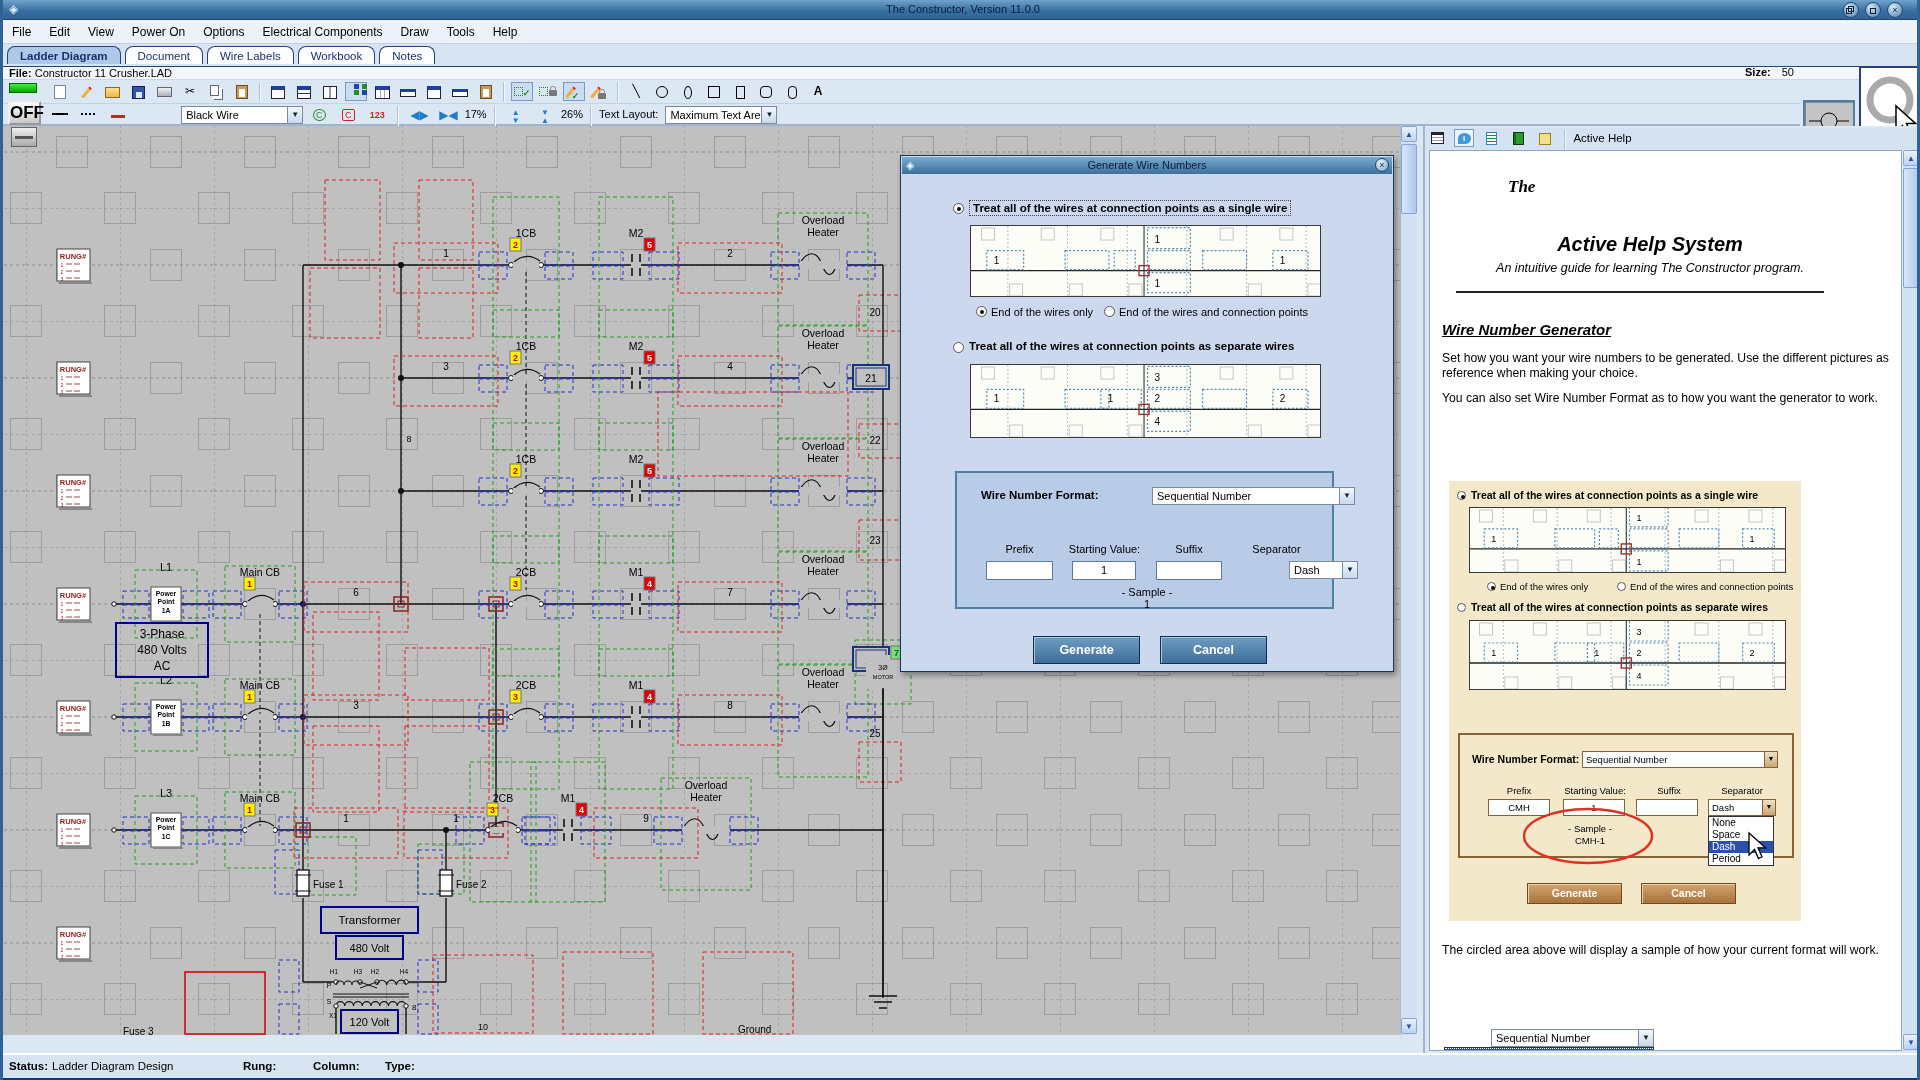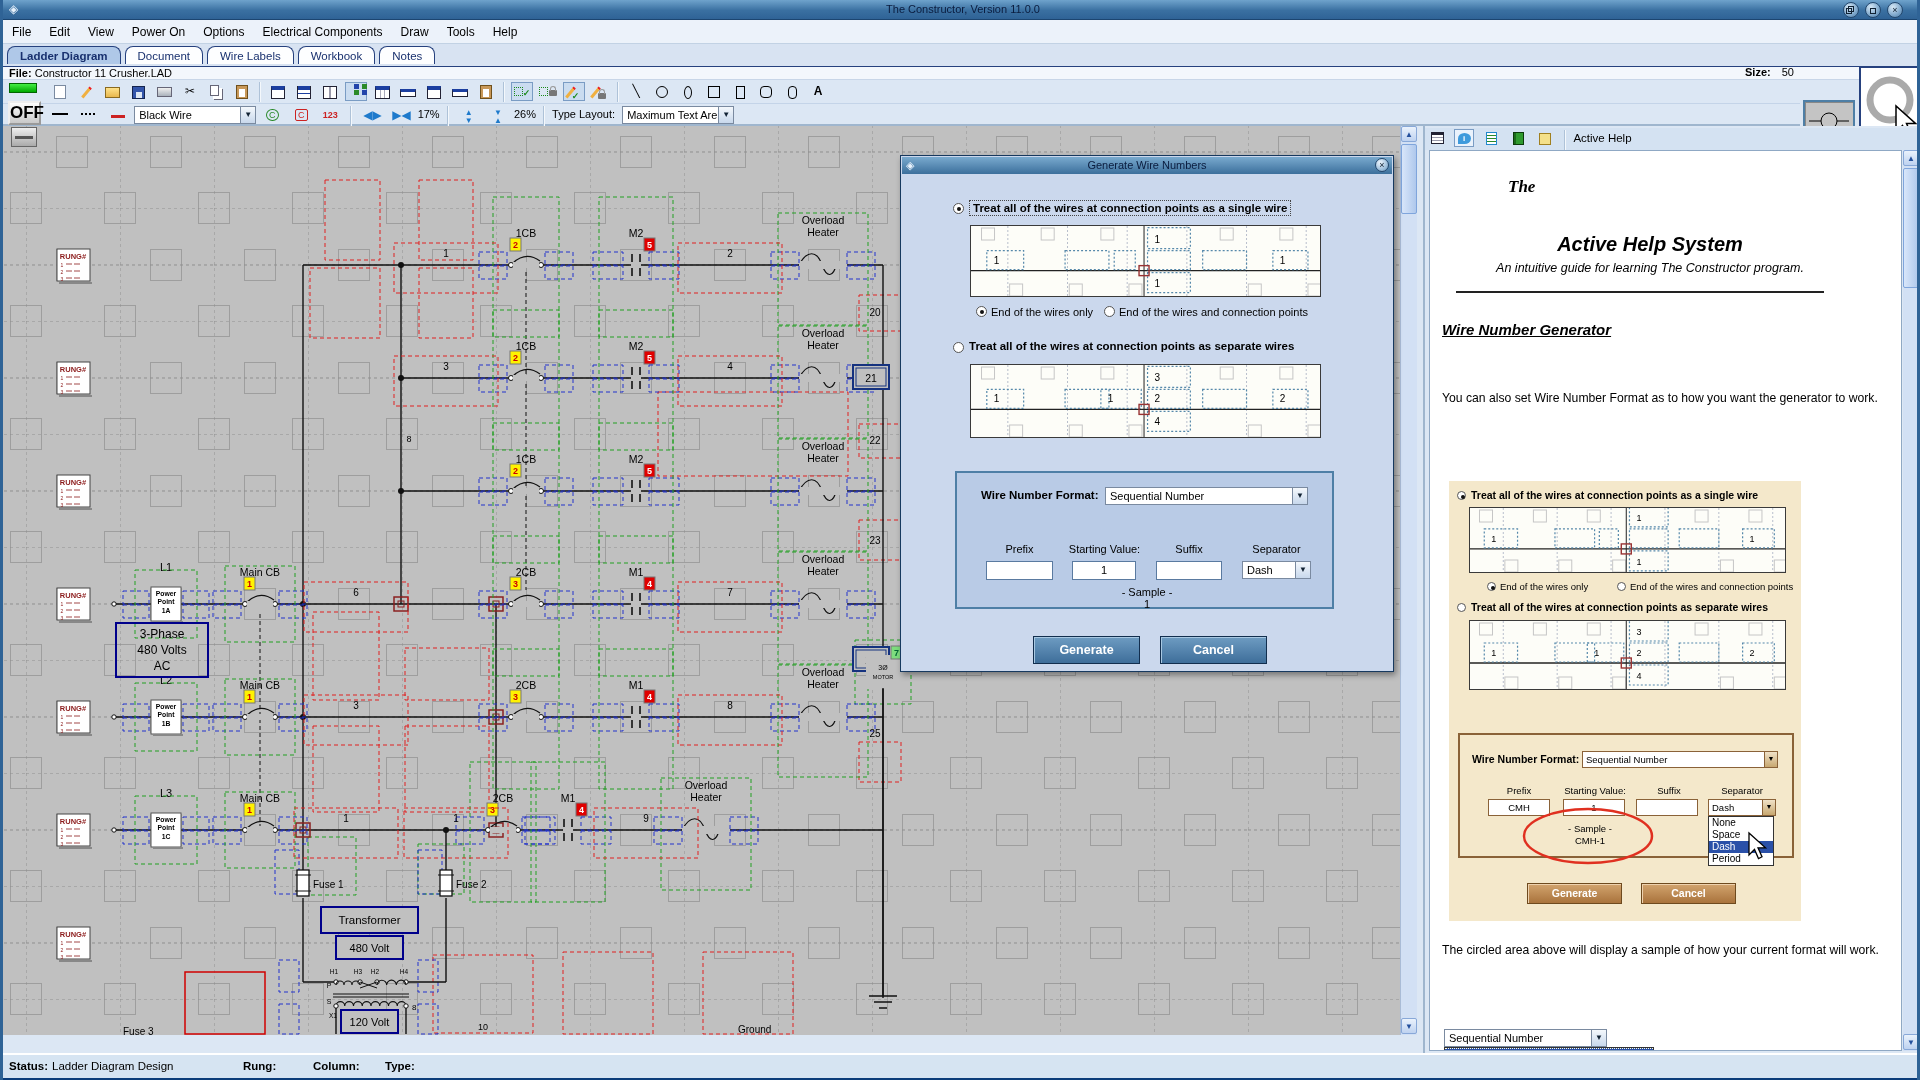--- a/index.html
+++ b/index.html
@@ -57,21 +57,21 @@
   .ic-dotsq{display:inline-block;width:9px;height:9px;border:1px dotted #1A8A1A;margin-top:4px;}
   .ic-lock{display:inline-block;width:8px;height:6px;background:#777;border-radius:1px;margin-left:1px;position:relative;}
   .ic-lock:before{content:"";position:absolute;left:1px;top:-4px;width:4px;height:4px;border:1.5px solid #999;border-bottom:none;border-radius:3px 3px 0 0;}
   .ic-pencil{display:inline-block;width:3px;height:13px;background:linear-gradient(#E22 15%,#F0B040 15%);transform:rotate(40deg);margin-top:3px;}
   .shape-circle{display:inline-block;width:12px;height:12px;border:1px solid #000;border-radius:50%;margin-top:3px;}
   .shape-ellipse{display:inline-block;width:8px;height:13px;border:1px solid #000;border-radius:50%;margin-top:3px;}
   .shape-square{display:inline-block;width:12px;height:12px;border:1px solid #000;margin-top:3px;}
   .shape-rect{display:inline-block;width:9px;height:13px;border:1px solid #000;margin-top:3px;}
   .shape-rsquare{display:inline-block;width:12px;height:12px;border:1px solid #000;border-radius:4px;margin-top:3px;}
   .shape-rrect{display:inline-block;width:9px;height:13px;border:1px solid #000;border-radius:4px;margin-top:3px;}
-  .combo{display:inline-block;vertical-align:top;background:#FFF;border:1px solid #7A8AA0;height:18px;margin-top:2px;position:relative;font-size:11px;padding:2px 16px 0 4px;white-space:nowrap;overflow:hidden;}
+  .combo{display:inline-block;vertical-align:top;background:#FFF;border:1px solid #7A8AA0;height:18px;margin-top:2px;position:relative;font-size:11px;padding:2px 16px 0 4px;white-space:nowrap;overflow:hidden;margin-left:47px;}
   .combo .arr{position:absolute;right:0;top:0;width:15px;height:16px;background:linear-gradient(#F4F8FC,#C8D8EC);border-left:1px solid #7A8AA0;text-align:center;line-height:15px;font-size:8px;color:#123;}
   .off-assembly{position:absolute;left:5px;top:83px;width:34px;height:62px;z-index:5;}
   .led{width:28px;height:10px;background:linear-gradient(#44EE44,#0A0);border:1px solid #060;margin-left:1px;}
   .offbtn{width:33px;height:24px;margin-top:8px;background:linear-gradient(#FDFDFD,#C8C8C8);border:2px outset #EEE;font-weight:bold;font-size:17px;text-align:center;line-height:20px;}
   .lever{width:26px;height:20px;margin:2px 0 0 3px;background:linear-gradient(#EEE,#AAA);border:1px solid #666;position:relative;}
   .lever:after{content:"";position:absolute;left:3px;top:8px;width:18px;height:3px;background:#555;}
   
   .sizebox{position:absolute;left:1742px;top:66px;width:56px;height:60px;}
   .preview-btn{position:absolute;left:1800px;top:100px;width:52px;height:42px;background:#C4C4C4;border:2px solid #4E7FA6;box-shadow:inset 1px 1px 0 #888;}
   .magna{position:absolute;left:1856px;top:66px;width:62px;height:78px;background:#FFF;border:2px solid #26417E;text-align:center;}
@@ -192,21 +192,21 @@
     <span class="ticon" style="color:#C22;font-size:9px;font-weight:bold;"><span>123</span></span>
     <span class="tsep"></span>
     <span class="ticon" style="color:#1E7ACC;">◀▶</span>
     <span class="ticon" style="color:#1E7ACC;">▶◀</span>
     <span style="display:inline-block;padding-top:4px;">17%</span>
     <span class="tsep"></span>
     <span class="ticon" style="color:#1E7ACC;font-size:8px;line-height:8px;padding-top:2px;">▲<br>▼</span>
     <span class="ticon" style="color:#1E7ACC;font-size:8px;line-height:8px;padding-top:2px;">▼<br>▲</span>
     <span style="display:inline-block;padding-top:4px;">26%</span>
     <span class="tsep"></span>
-    <span style="display:inline-block;padding-top:4px;">Type Layout:</span>
+    <span style="display:inline-block;padding-top:4px;">Text Layout:</span>
     <span class="combo" style="width:112px;margin-left:4px;">
       <span>Maximum Text Area</span><span class="arr">▼</span>
     </span>
   </div>
   <div class="off-assembly">
     <div class="led"></div>
     <div class="offbtn">OFF</div>
     <div class="lever"></div>
   </div>
 
@@ -885,20 +885,21 @@
       <span class="hticon"><span style="display:inline-block;width:12px;height:12px;background:#F4E08A;border:1px solid #A08020;margin-top:3px;"></span></span>
       <span class="tsep"></span>
       <span style="display:inline-block;padding-top:4px;font-size:11.5px;">Active Help</span>
     </div>
     <div class="help-body">
       <div class="help-abs" style="left:78px;top:26px;font-family:'Liberation Serif',serif;font-weight:bold;font-style:italic;font-size:17px;">The</div>
       <div class="help-abs logo-sub" style="left:0;top:82px;width:440px;text-align:center;">Active Help System</div>
       <div class="help-abs" style="left:0;top:110px;width:440px;text-align:center;font-style:italic;font-size:12.5px;">An intuitive guide for learning The Constructor program.</div>
       <div class="help-abs hr" style="left:26px;top:140px;width:368px;"></div>
       <div class="help-abs help-h" style="left:12px;top:170px;">Wire Number Generator</div>
+      <div class="help-abs help-p" style="left:12px;top:200px;width:450px;">Set how you want your wire numbers to be generated. Use the different pictures as reference when making your choice.</div>
       <div class="help-abs help-p" style="left:12px;top:240px;width:450px;">You can also set Wire Number Format as to how you want the generator to work.</div>
 
       <div class="shot">
         <span class="radio sel" style="position:absolute;left:8px;top:10px;width:9px;height:9px;"></span>
         <span class="r-label" style="position:absolute;left:22px;top:8px;">Treat all of the wires at connection points as a single wire</span>
         <svg id="shot-pic1" class="picbox" style="left:20px;top:26px;" width="317" height="66">
             <rect x="0" y="0" width="317" height="66" fill="#FDFDF8"></rect>
             <rect x="9.51" y="2" width="13" height="12" fill="none" stroke="#C6C6C6"></rect>
             <rect x="63.400000000000006" y="2" width="13" height="12" fill="none" stroke="#C6C6C6"></rect>
             <rect x="117.28999999999999" y="2" width="13" height="12" fill="none" stroke="#C6C6C6"></rect>

